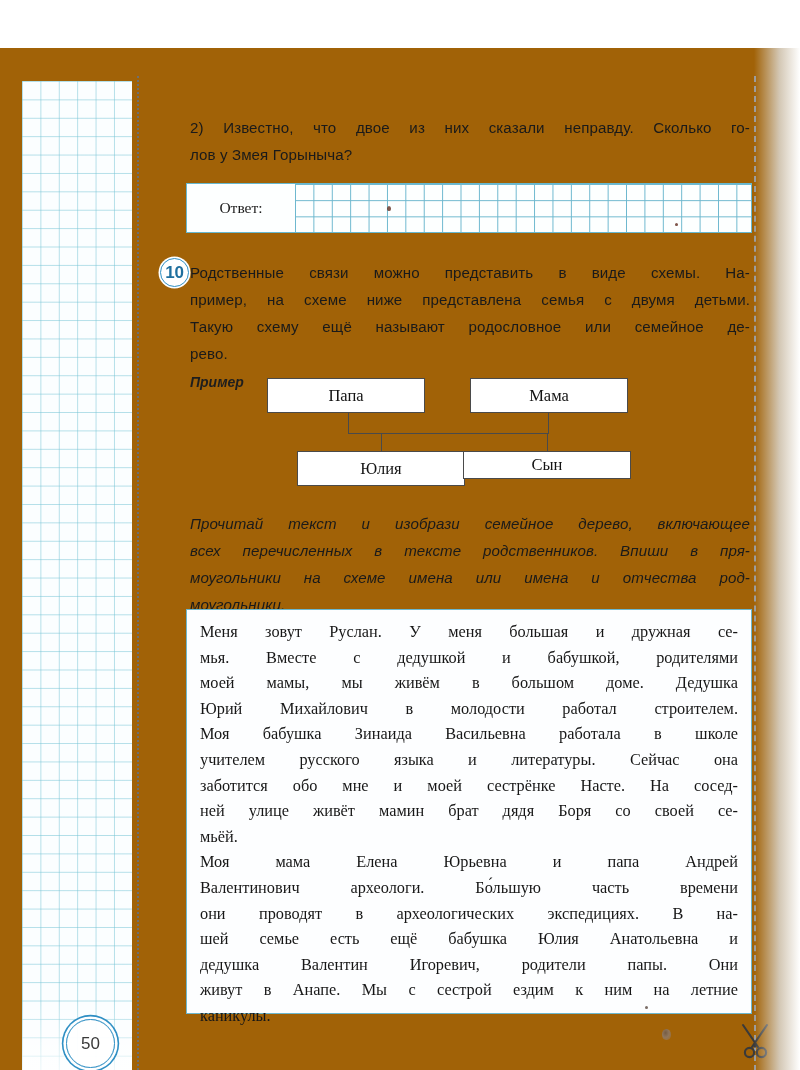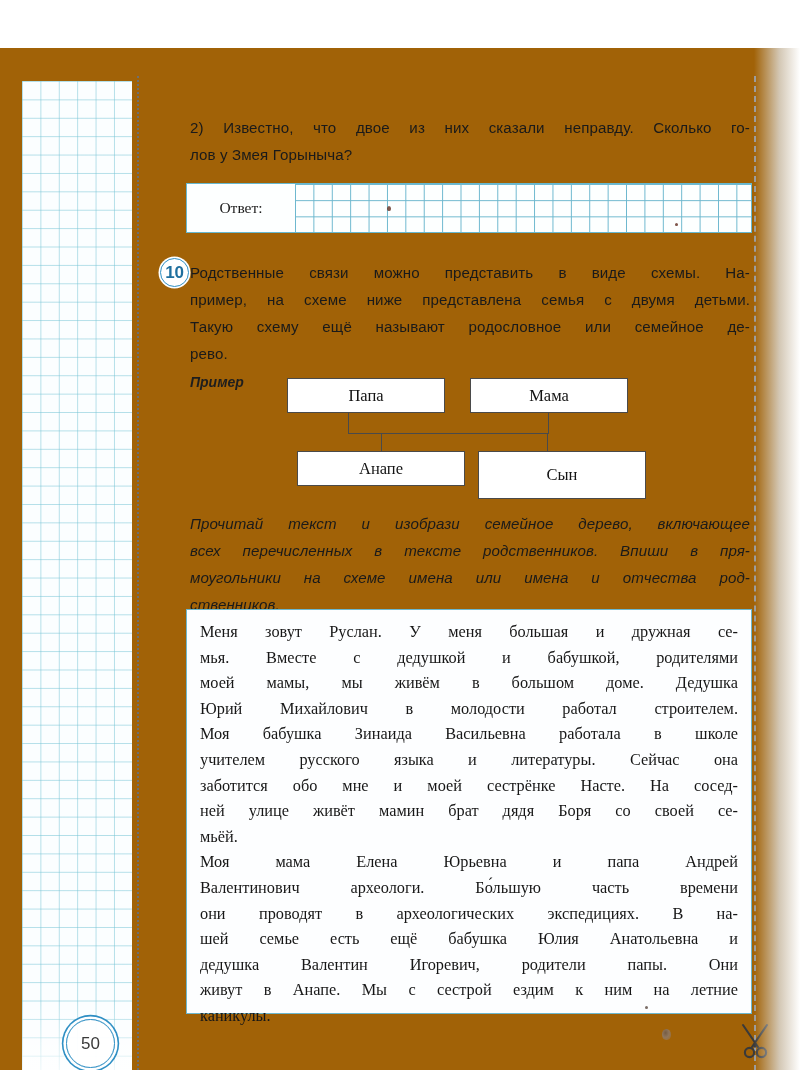--- a/index.html
+++ b/index.html
@@ -189,24 +189,24 @@
     border: 1.4px solid #4a4a4a;
     background: #ffffff;
     display: flex;
     align-items: center;
     justify-content: center;
     font-family: "Liberation Serif", serif;
     font-size: 16.5px;
     color: #141414;
     box-sizing: border-box;
   }
-  #box-papa  { left: 127px; top: 30px;  width: 158px; height: 35px; }
+  #box-papa  { left: 107px; top: 30px;  width: 158px; height: 35px; }
   #box-mama  { left: 310px; top: 30px;  width: 158px; height: 35px; }
   #box-dochj { left: 137px; top: 103px; width: 168px; height: 35px; }
-  #box-syn   { left: 318px; top: 103px; width: 168px; height: 48px; }
+  #box-syn   { left: 303px; top: 103px; width: 168px; height: 28px; }
   .conn {
     position: absolute;
     background: #4a4a4a;
   }
   .conn.v { width: 1.4px; }
   .conn.h { height: 1.4px; }
 
   
   #instruction {
     position: absolute;
@@ -332,39 +332,39 @@
       <span class="ln j">пример, на схеме ниже представлена семья с двумя детьми.</span>
       <span class="ln j">Такую схему ещё называют родословное или семейное де-</span>
       <span class="ln">рево.</span>
     </div>
 
     <div id="example-label">Пример</div>
 
     <div id="diagram">
       <div class="tree-box" id="box-papa">Папа</div>
       <div class="tree-box" id="box-mama">Мама</div>
-      <div class="tree-box" id="box-dochj">Анапе</div>
+      <div class="tree-box" id="box-dochj">Юлия</div>
       <div class="tree-box" id="box-syn">Сын</div>
 
       <div class="conn v" style="left:188px; top:65px; height:21px;"></div>
 
       <div class="conn v" style="left:388px; top:65px; height:21px;"></div>
 
       <div class="conn h" style="left:188px; top:85px; width:201px;"></div>
 
       <div class="conn v" style="left:221px; top:85px; height:19px;"></div>
 
       <div class="conn v" style="left:387px; top:85px; height:19px;"></div>
     </div>
 
     <div id="instruction">
       <span class="ln j">Прочитай текст и изобрази семейное дерево, включающее</span>
       <span class="ln j">всех перечисленных в тексте родственников. Впиши в пря-</span>
       <span class="ln j">моугольники на схеме имена или имена и отчества род-</span>
-      <span class="ln">ственников.</span>
+      <span class="ln">моугольники.</span>
     </div>
 
     <div id="passage-box">
       <div class="para">
         <span class="ln j">Меня зовут Руслан. У меня большая и дружная се-</span>
         <span class="ln j">мья. Вместе с дедушкой и бабушкой, родителями</span>
         <span class="ln j">моей мамы, мы живём в большом доме. Дедушка</span>
         <span class="ln j">Юрий Михайлович в молодости работал строителем.</span>
         <span class="ln j">Моя бабушка Зинаида Васильевна работала в школе</span>
         <span class="ln j">учителем русского языка и литературы. Сейчас она</span>

